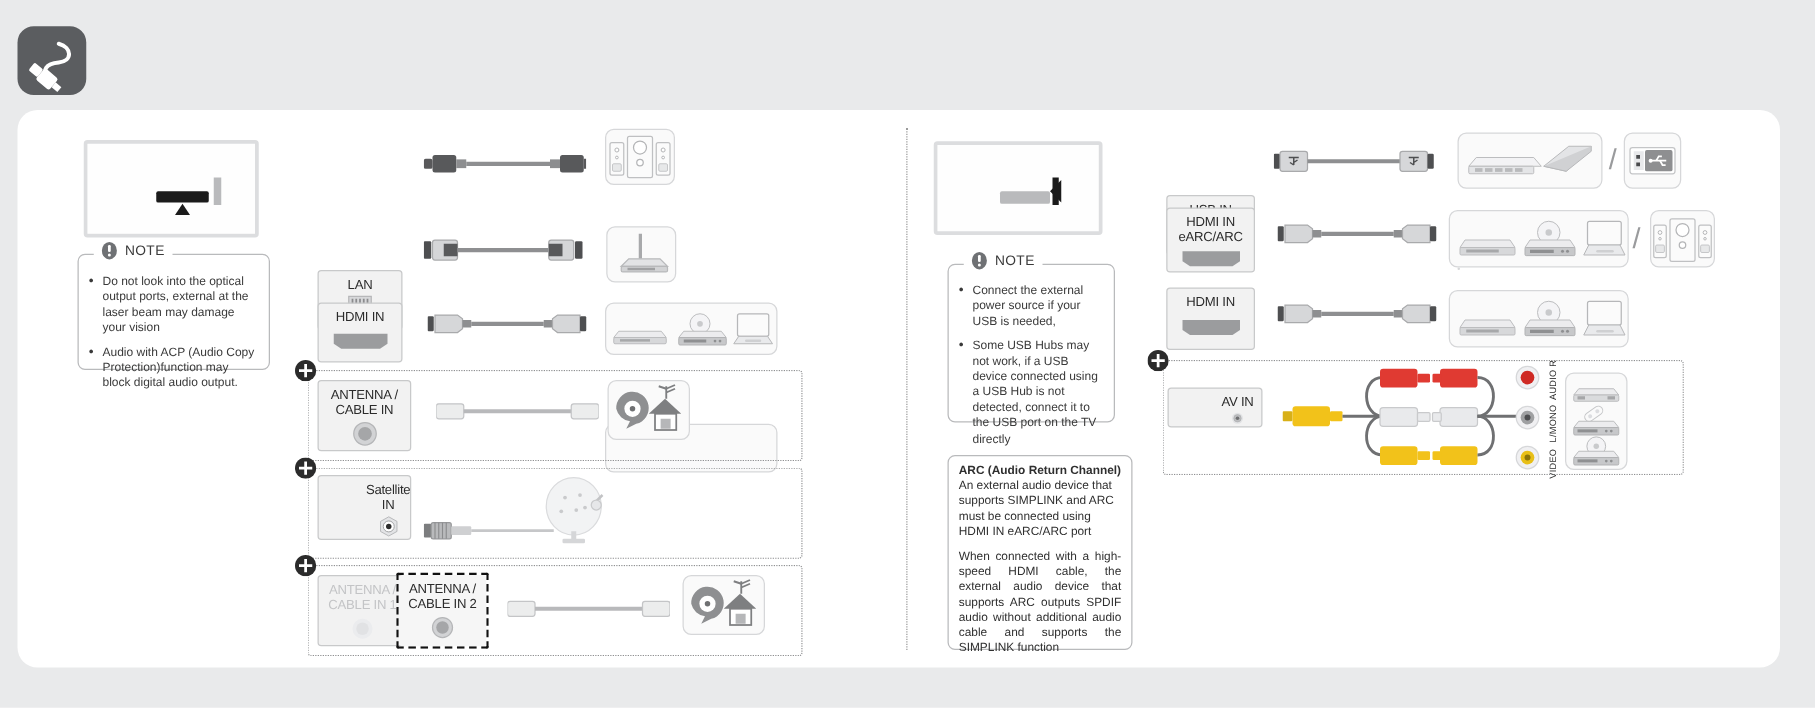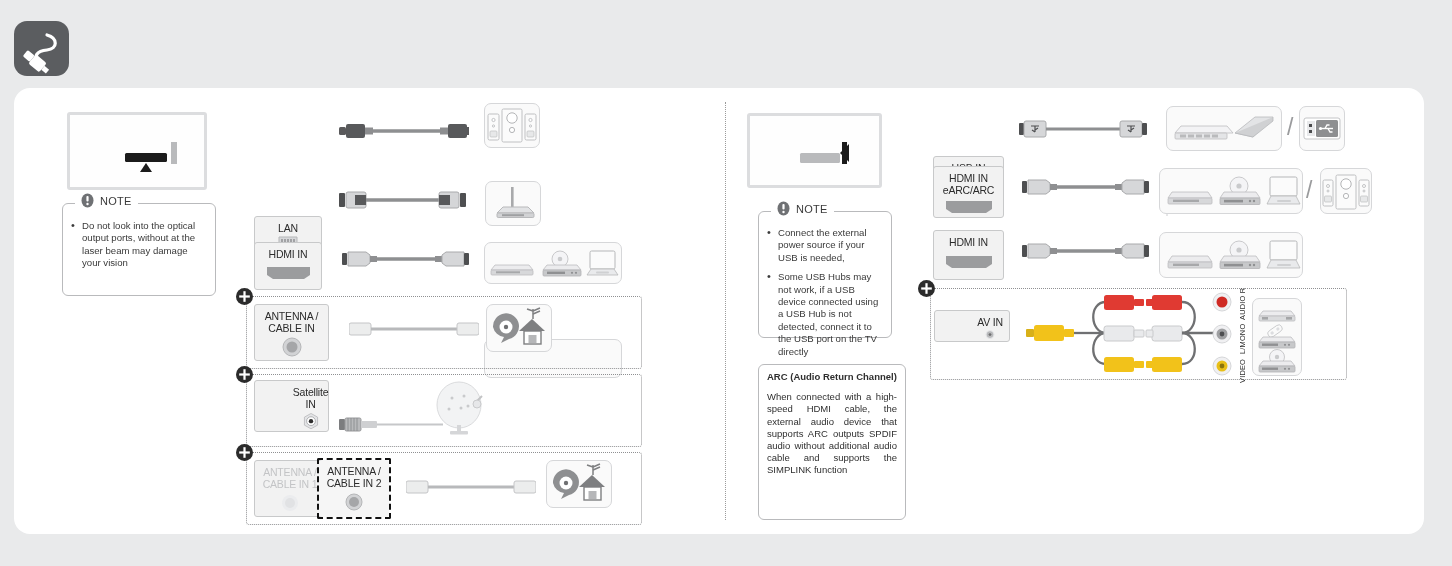--- a/index.html
+++ b/index.html
@@ -162,21 +162,22 @@
     <div class="notebox" style="left:48px; top:115px; width:154px; height:93px;">
       <div class="note-hd">
         <svg width="13" height="15" viewBox="0 0 13 15">
           <ellipse cx="6.5" cy="7.5" rx="6" ry="7" fill="#6f7174"></ellipse>
           <rect x="5.4" y="3" width="2.2" height="5.6" rx="1" fill="#fff"></rect>
           <circle cx="6.5" cy="11" r="1.2" fill="#fff"></circle>
         </svg>
         <span class="ntxt">NOTE</span>
       </div>
       <ul class="note-body">
-        <li>Do not look into the optical output ports, without at the laser beam may damage your vision</li>
+        <li>Do not look into the optical output ports, external at the laser beam may damage your vision</li>
+        <li>Audio with ACP (Audio Copy Protection)function may block digital audio output.</li>
       </ul>
     </div>
 
     <svg class="abs" style="left:325px; top:32px;" width="130" height="22" viewBox="0 0 130 22">
       <rect x="0" y="7" width="7" height="8" rx="1.5" fill="#59595b"></rect>
       <rect x="7" y="4" width="19" height="14" rx="2" fill="#58595b"></rect>
       <rect x="26" y="7.5" width="8" height="7" fill="#8d8e90"></rect>
       <line x1="34" y1="11" x2="101" y2="11" stroke="#8e8f91" stroke-width="3.4"></line>
       <rect x="101" y="7.5" width="8" height="7" fill="#8d8e90"></rect>
       <rect x="109" y="4" width="19" height="14" rx="2" fill="#58595b"></rect>
@@ -407,20 +408,21 @@
         <span class="ntxt">NOTE</span>
       </div>
       <ul class="note-body" style="padding-top:15px">
         <li>Connect the external power source if your USB is needed,</li>
         <li>Some USB Hubs may not work, if a USB device connected using a USB Hub is not detected, connect it to the USB port on the TV directly</li>
       </ul>
     </div>
 
     <div class="arcbox" style="left:744px; top:276px; width:148px; height:156px;">
       <div class="t bold">ARC (Audio Return Channel)</div>
+      <div class="t">An external audio device that supports SIMPLINK and ARC must be connected using HDMI IN eARC/ARC port</div>
       <div class="gap"></div>
       <div class="t just">When connected with a high-speed HDMI cable, the external audio device that supports ARC outputs SPDIF audio without additional audio cable and supports the SIMPLINK function</div>
     </div>
 
     <div class="port" style="left:919px; top:20px; width:71px; height:48px;margin-top:48px;">
       <div class="plabel">USB IN</div>
       <svg width="44" height="14" viewBox="0 0 44 14" style="margin-top:6px">
         <rect x="1" y="1" width="42" height="11" rx="1.5" fill="#e0e1e3" stroke="#bcbdbf"></rect>
         <rect x="4" y="4" width="36" height="5" fill="#77787a"></rect>
       </svg>

